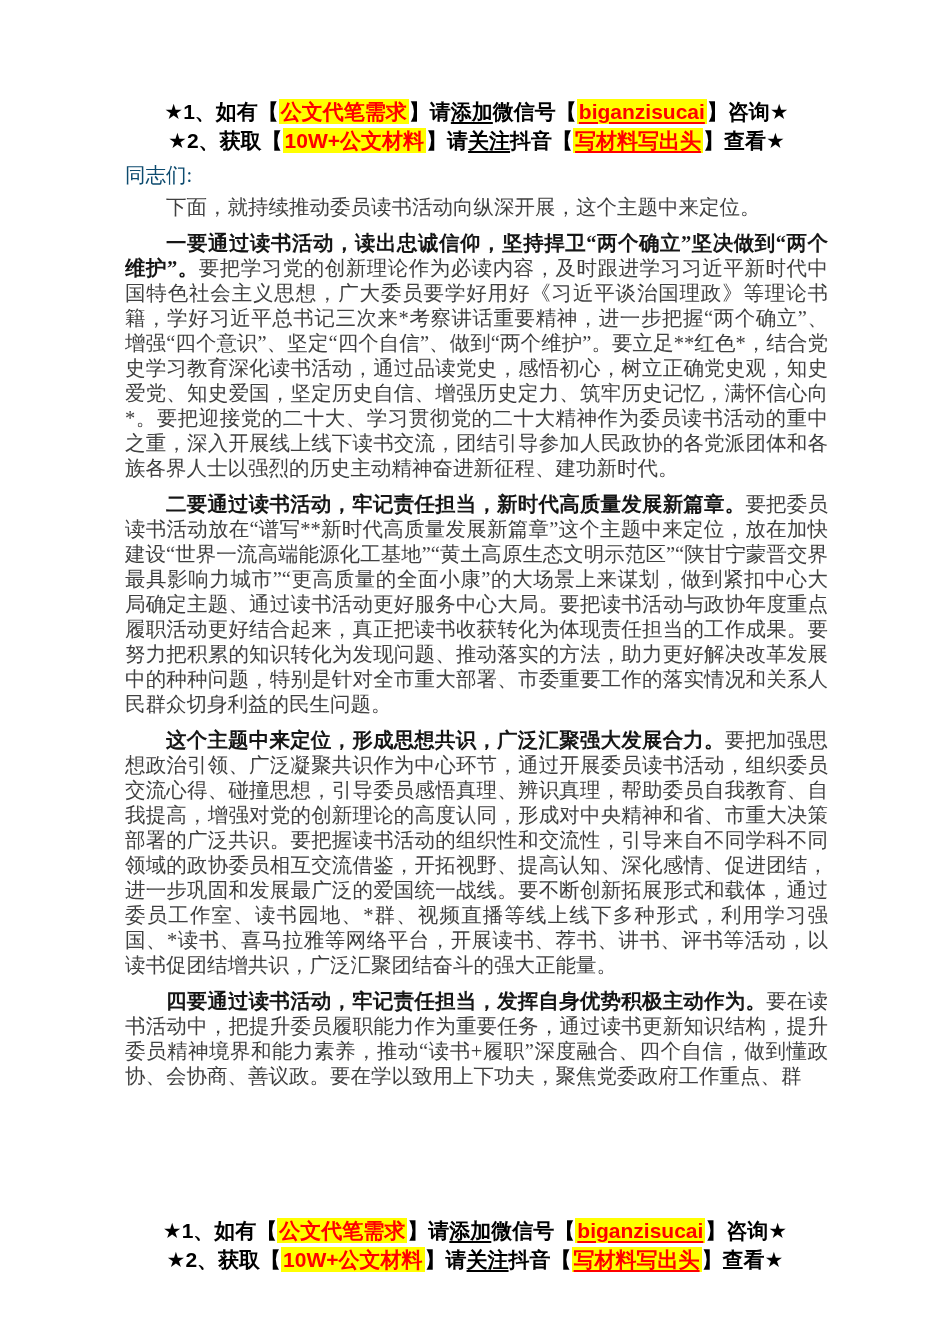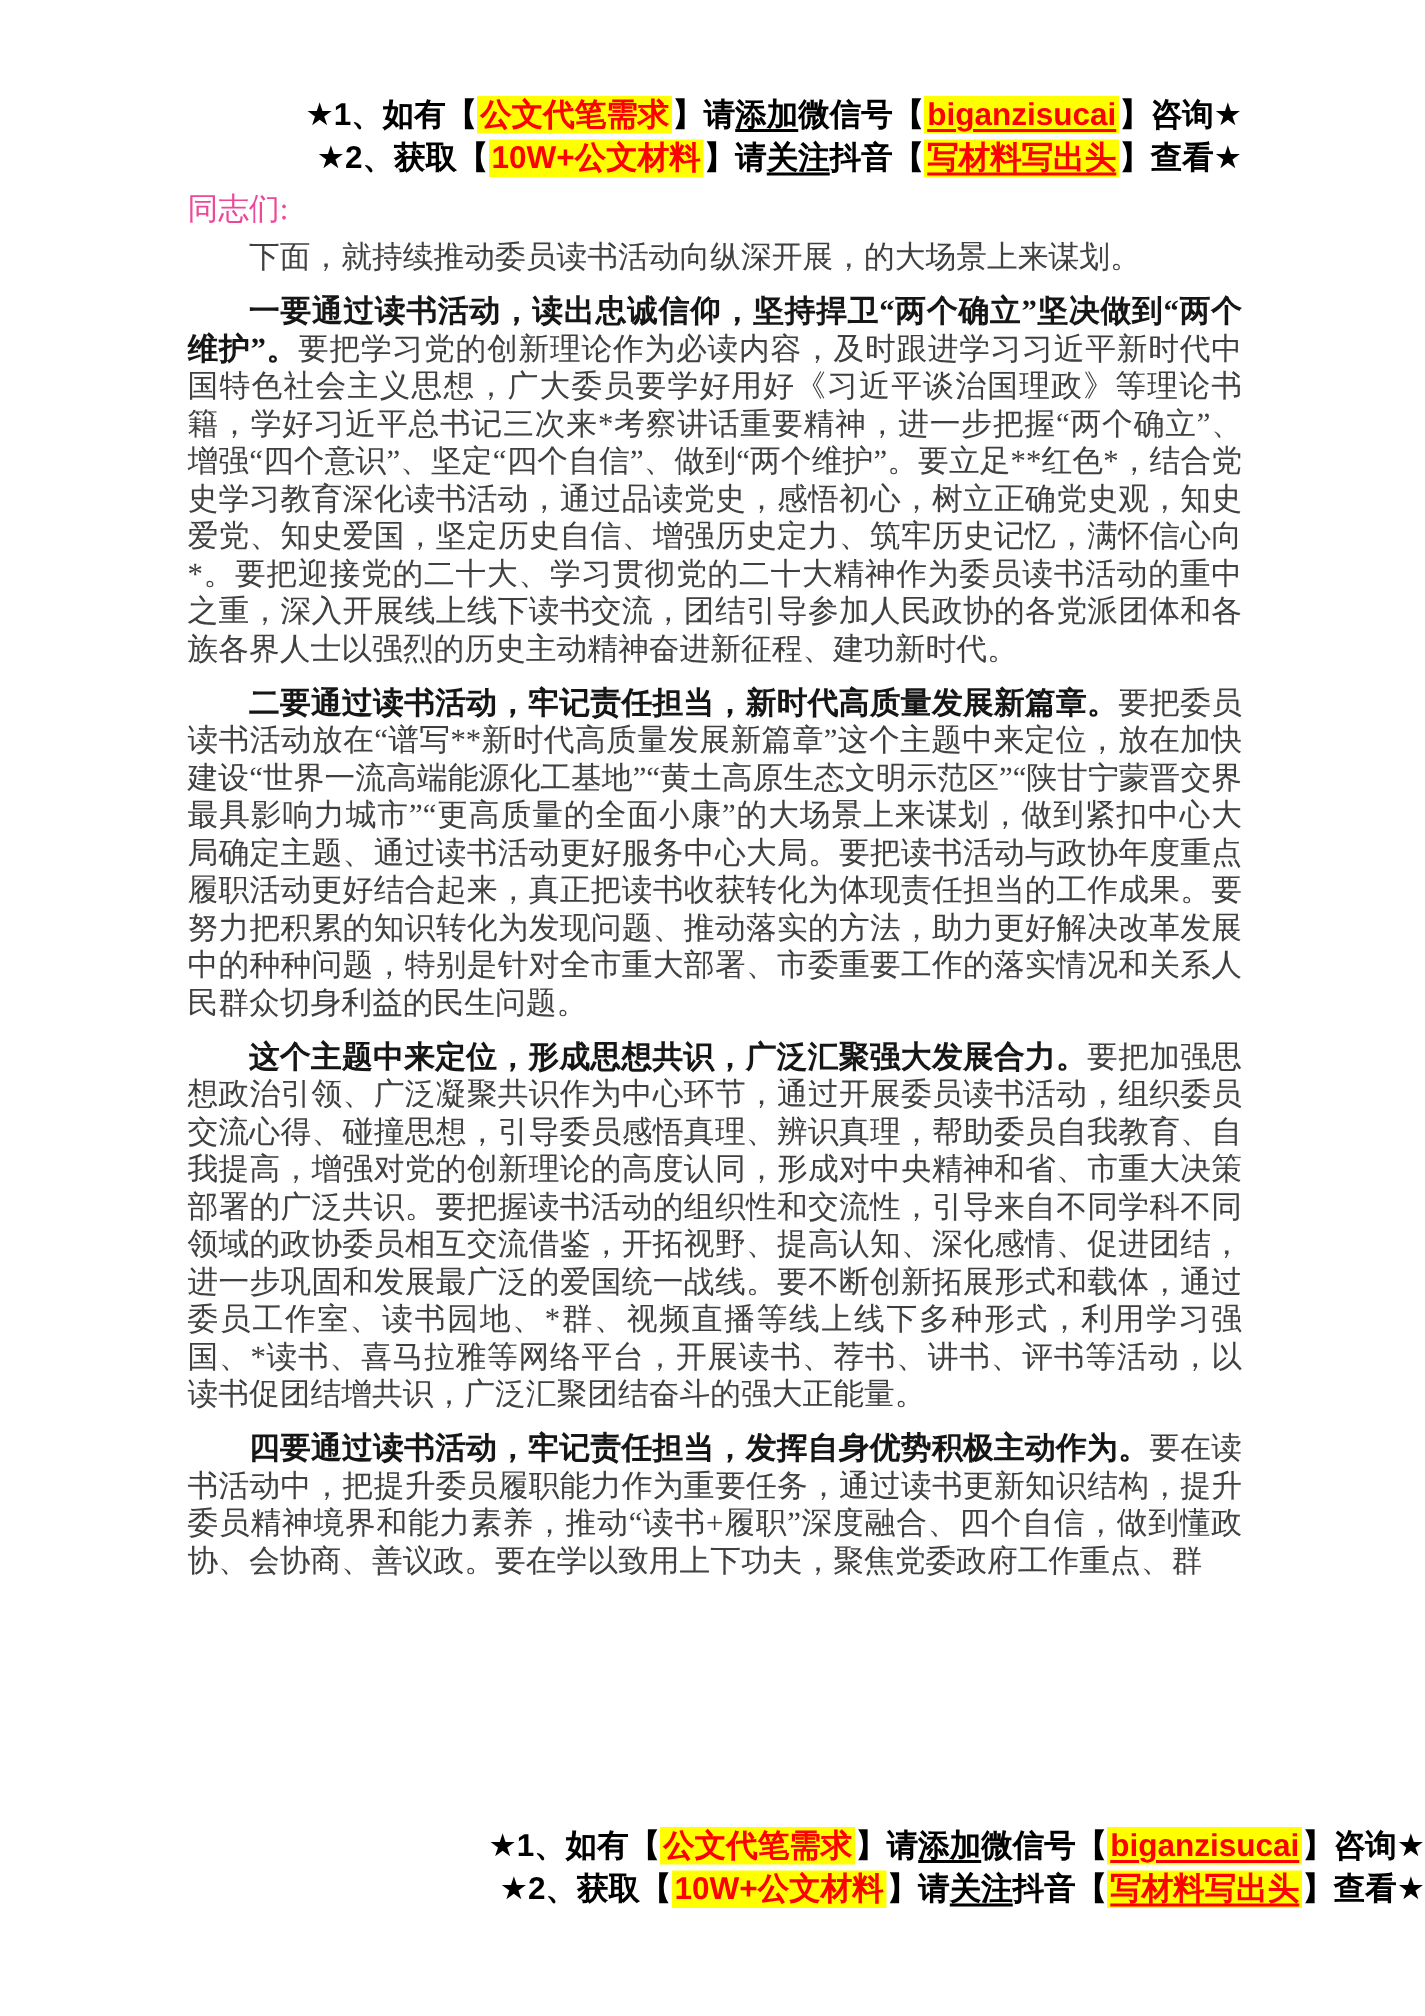--- a/index.html
+++ b/index.html
@@ -17,27 +17,28 @@
   }
   .doc-flow {
     position: absolute;
     top: 62px;
     left: 125px;
     width: 703px;
     height: 1154px;
     overflow: hidden;
   }
   .promo {
-    text-align: right;
+    text-align: center;
     font-family: "Liberation Sans", "DejaVu Sans", sans-serif;
     font-weight: bold;
     font-size: 21px;
     line-height: 29px;
     color: #000000;
     white-space: nowrap;
+    margin-top: 35px;
   }
   .promo.header-promo { margin-bottom: 8px; }
   .promo.footer-promo {
     position: absolute;
     left: 0;
     bottom: 70px;
     width: 100%;
     background: #ffffff;
   }
   .seg { display: inline; }
@@ -47,21 +48,21 @@
     padding: 1px 2px;
   }
   .seg.u {
     text-decoration: underline;
     text-underline-offset: 3px;
   }
   .salutation {
     margin: 8px 0 7px 0;
     font-size: 20.5px;
     line-height: 25px;
-    color: #ec4899;
+    color: #0c4a6e;
   }
   .para {
     margin: 0 0 11px 0;
     font-size: 20.5px;
     line-height: 25px;
     color: #404040;
     text-align: justify;
     text-indent: 2em;
   }
   .para .lead {
@@ -81,21 +82,21 @@
         <span class="seg">★1、如有【</span><span class="seg hl">公文代笔需求</span><span class="seg">】请</span><span class="seg u">添加</span><span class="seg">微信号【</span><span class="seg hl u">biganzisucai</span><span class="seg">】咨询★</span>
       </div>
       <div class="promo-line">
         <span class="seg">★2、获取【</span><span class="seg hl">10W+公文材料</span><span class="seg">】请</span><span class="seg u">关注</span><span class="seg">抖音【</span><span class="seg hl u">写材料写出头</span><span class="seg">】查看★</span>
       </div>
     </div>
 
     <p class="salutation">同志们:</p>
 
 
-    <p class="para"><span>下面，就持续推动委员读书活动向纵深开展，的大场景上来谋划。</span></p>
+    <p class="para"><span>下面，就持续推动委员读书活动向纵深开展，这个主题中来定位。</span></p>
 
     <p class="para"><b class="lead">一要通过读书活动，读出忠诚信仰，坚持捍卫“两个确立”坚决做到“两个维护”。</b><span>要把学习党的创新理论作为必读内容，及时跟进学习习近平新时代中国特色社会主义思想，广大委员要学好用好《习近平谈治国理政》等理论书籍，学好习近平总书记三次来*考察讲话重要精神，进一步把握“两个确立”、增强“四个意识”、坚定“四个自信”、做到“两个维护”。要立足**红色*，结合党史学习教育深化读书活动，通过品读党史，感悟初心，树立正确党史观，知史爱党、知史爱国，坚定历史自信、增强历史定力、筑牢历史记忆，满怀信心向*。要把迎接党的二十大、学习贯彻党的二十大精神作为委员读书活动的重中之重，深入开展线上线下读书交流，团结引导参加人民政协的各党派团体和各族各界人士以强烈的历史主动精神奋进新征程、建功新时代。</span></p>
 
     <p class="para"><b class="lead">二要通过读书活动，牢记责任担当，新时代高质量发展新篇章。</b><span>要把委员读书活动放在“谱写**新时代高质量发展新篇章”这个主题中来定位，放在加快建设“世界一流高端能源化工基地”“黄土高原生态文明示范区”“陕甘宁蒙晋交界最具影响力城市”“更高质量的全面小康”的大场景上来谋划，做到紧扣中心大局确定主题、通过读书活动更好服务中心大局。要把读书活动与政协年度重点履职活动更好结合起来，真正把读书收获转化为体现责任担当的工作成果。要努力把积累的知识转化为发现问题、推动落实的方法，助力更好解决改革发展中的种种问题，特别是针对全市重大部署、市委重要工作的落实情况和关系人民群众切身利益的民生问题。</span></p>
 
     <p class="para"><b class="lead">这个主题中来定位，形成思想共识，广泛汇聚强大发展合力。</b><span>要把加强思想政治引领、广泛凝聚共识作为中心环节，通过开展委员读书活动，组织委员交流心得、碰撞思想，引导委员感悟真理、辨识真理，帮助委员自我教育、自我提高，增强对党的创新理论的高度认同，形成对中央精神和省、市重大决策部署的广泛共识。要把握读书活动的组织性和交流性，引导来自不同学科不同领域的政协委员相互交流借鉴，开拓视野、提高认知、深化感情、促进团结，进一步巩固和发展最广泛的爱国统一战线。要不断创新拓展形式和载体，通过委员工作室、读书园地、*群、视频直播等线上线下多种形式，利用学习强国、*读书、喜马拉雅等网络平台，开展读书、荐书、讲书、评书等活动，以读书促团结增共识，广泛汇聚团结奋斗的强大正能量。</span></p>
 
     <p class="para"><b class="lead">四要通过读书活动，牢记责任担当，发挥自身优势积极主动作为。</b><span>要在读书活动中，把提升委员履职能力作为重要任务，通过读书更新知识结构，提升委员精神境界和能力素养，推动“读书+履职”深度融合、四个自信，做到懂政协、会协商、善议政。要在学以致用上下功夫，聚焦党委政府工作重点、群</span></p>
 
   </div>

